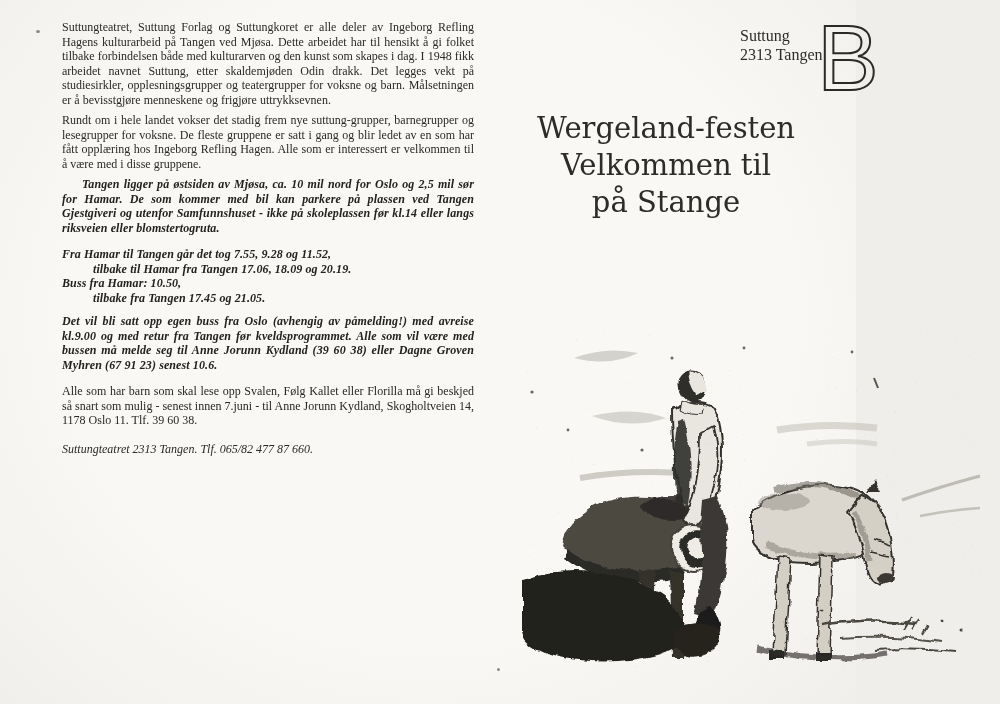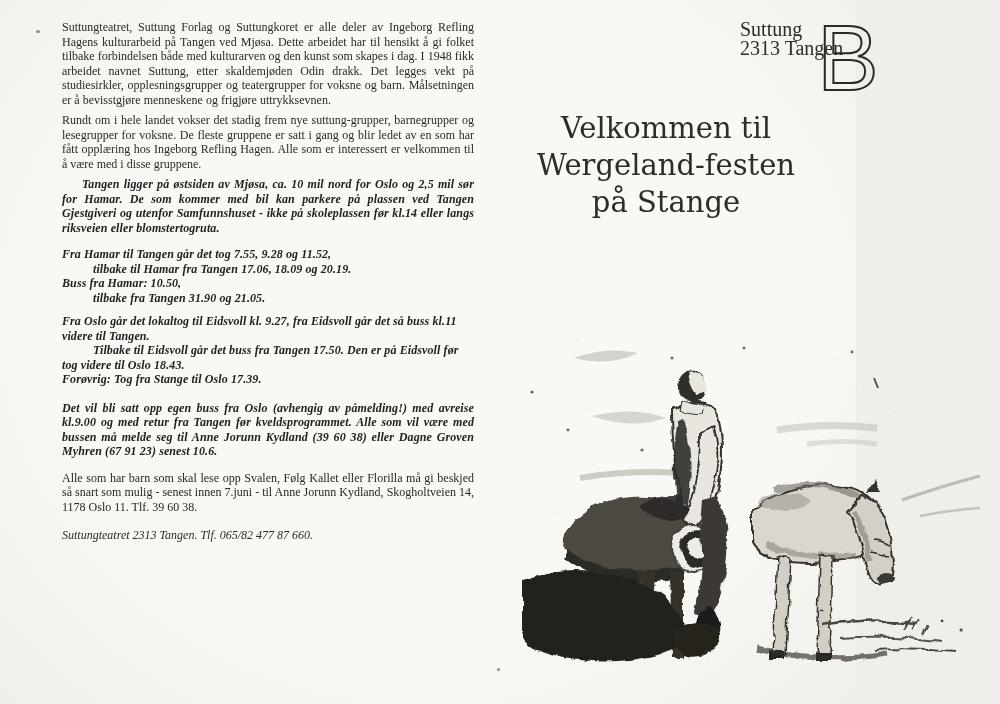--- a/index.html
+++ b/index.html
@@ -25,22 +25,22 @@
   .location{margin:2px 0 12px !important;text-indent:20px;}
   .sched{white-space:pre-wrap;text-align:left !important;margin:0 0 9px !important;}
   .sched-oslo{margin-bottom:14px !important;}
   .bus{margin-bottom:12px !important;}
   .evening{margin-bottom:16px !important;}
   .camping{margin-bottom:30px !important;}
   .children{margin-bottom:14px !important;text-align:right;font-weight:normal;color:#282725;}
   .footer-line{font-style:italic;font-weight:normal;color:#2a2927;text-align:center;}
   
   .sender{
-    position:absolute;left:740px;top:20px;
-    font-size:20px;line-height:19px;color:#2d2c29;
+    position:absolute;left:740px;top:26px;
+    font-size:16px;line-height:19px;color:#2d2c29;
   }
   .stamp-b{position:absolute;left:820px;top:20px;width:56px;height:78px;}
   .title-block{
     position:absolute;left:505px;top:110px;width:322px;
     text-align:center;color:#2e2c29;
     font-family:"DejaVu Serif", serif;
     font-size:29px;line-height:37px;
   }
   .illustration{position:absolute;left:522px;top:330px;width:460px;height:340px;}
   
@@ -51,41 +51,38 @@
 
 <div class="sheet">
 
   <div class="left-page">
     <p class="roman">Suttungteatret, Suttung Forlag og Suttungkoret er alle deler av Ingeborg Refling Hagens kulturarbeid på Tangen ved Mjøsa. Dette arbeidet har til hensikt å gi folket tilbake forbindelsen både med kulturarven og den kunst som skapes i dag. I 1948 fikk arbeidet navnet Suttung, etter skaldemjøden Odin drakk. Det legges vekt på studiesirkler, opplesningsgrupper og teatergrupper for voksne og barn. Målsetningen er å bevisstgjøre menneskene og frigjøre uttrykksevnen.</p>
     <p class="roman">Rundt om i hele landet vokser det stadig frem nye suttung-grupper, barnegrupper og lesegrupper for voksne. De fleste gruppene er satt i gang og blir ledet av en som har fått opplæring hos Ingeborg Refling Hagen. Alle som er interessert er velkommen til å være med i disse gruppene.</p>
     <p class="bi location">Tangen ligger på østsiden av Mjøsa, ca. 10 mil nord for Oslo og 2,5 mil sør for Hamar. De som kommer med bil kan parkere på plassen ved Tangen Gjestgiveri og utenfor Samfunnshuset - ikke på skoleplassen før kl.14  eller langs riksveien eller blomstertogruta.</p>
     <p class="bi sched">Fra Hamar til Tangen går det tog 7.55, 9.28 og 11.52,
           tilbake til Hamar fra Tangen 17.06, 18.09 og 20.19.
 Buss fra Hamar: 10.50,
-          tilbake fra Tangen 31.90 og 21.05.</p>
-    <p class="bi sched sched-oslo">Fra Oslo går det lokaltog til Eidsvoll kl. 9.27, fra Eidsvoll går det så buss kl.11 videre til Tangen.
-          Tilbake til Eidsvoll går det buss fra Tangen 17.50. Den er på Eidsvoll før tog videre til Oslo 18.43.
-Forøvrig: Tog fra Stange til Oslo 17.39.</p>
+          tilbake fra Tangen 17.45 og 21.05.</p>
     <p class="bi bus">Det vil bli satt opp egen buss fra Oslo (avhengig av påmelding!) med avreise kl.9.00 og med retur fra Tangen før kveldsprogrammet. Alle som vil være med bussen må melde seg til Anne Jorunn Kydland (39 60 38) eller Dagne Groven Myhren (67 91 23) senest 10.6.</p>
     <p class="roman children">Alle som har barn som skal lese opp Svalen, Følg Kallet eller Florilla må gi beskjed så snart som mulig - senest innen 7.juni - til Anne Jorunn Kydland, Skogholtveien 14, 1178 Oslo 11. Tlf. 39 60 38.</p>
     <p class="footer-line">Suttungteatret 2313 Tangen. Tlf. 065/82 477  87 660.</p>
   </div>
 
   <div class="sender">
     <div>Suttung</div>
     <div>2313 Tangen</div>
   </div>
 
   <svg class="stamp-b" viewBox="0 0 56 78">
     <text x="28" y="70" text-anchor="middle" font-family="Liberation Sans, sans-serif" font-size="92" fill="none" stroke="#2b2a28" stroke-width="2">B</text>
   </svg>
 
   <div class="title-block">
+    <div>Wergeland-festen</div>
     <div>Velkommen til</div>
-    <div>Wergeland-festen</div>
     <div>på Stange</div>
   </div>
 
   <svg class="illustration" viewBox="0 0 460 340" role="img">
     <defs>
       <filter id="rough" x="-10%" y="-10%" width="120%" height="120%">
         <feTurbulence type="fractalNoise" baseFrequency="0.06" numOctaves="4" seed="3" result="n"></feTurbulence>
         <feDisplacementMap in="SourceGraphic" in2="n" scale="7" xChannelSelector="R" yChannelSelector="G"></feDisplacementMap>
       </filter>
       <filter id="grain" x="0" y="0" width="100%" height="100%">

